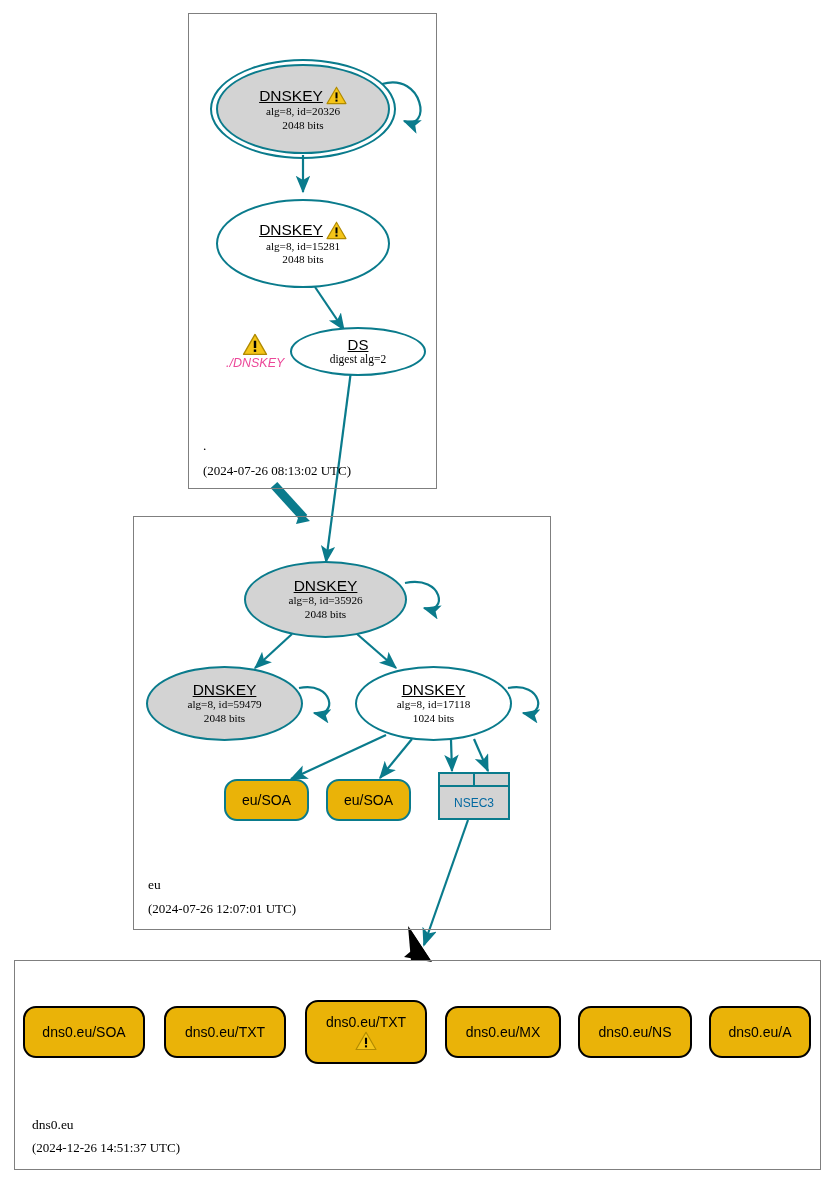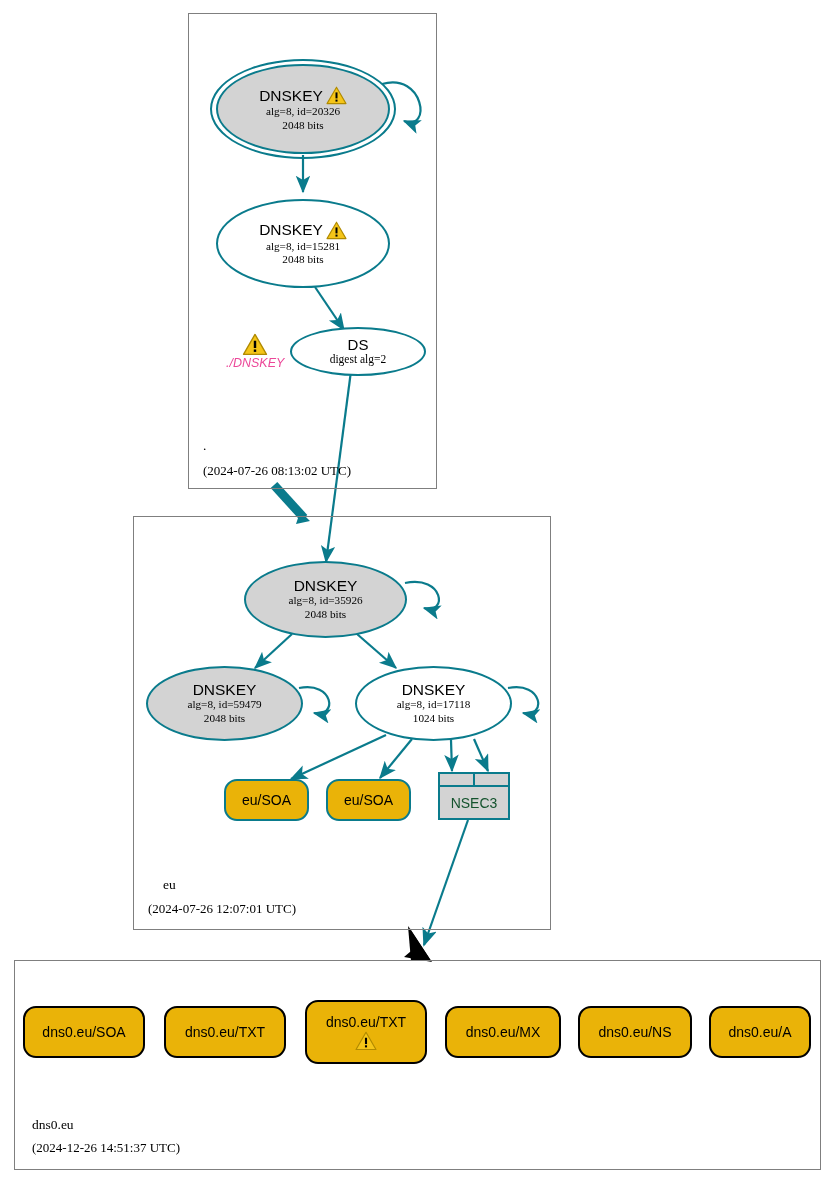--- a/index.html
+++ b/index.html
@@ -59,20 +59,21 @@
   .ellipse-node .nd-title {
     font-family: "Liberation Sans", sans-serif;
     font-size: 15.5px;
     color: #000000;
     line-height: 1.05;
     display: flex;
     align-items: center;
     justify-content: center;
     gap: 3px;
     white-space: nowrap;
+    text-decoration: underline;
   }
   .ellipse-node .nd-sub {
     font-family: "Liberation Serif", serif;
     font-size: 11.2px;
     color: #000000;
     line-height: 1.18;
     white-space: nowrap;
   }
   .ds-node .nd-title {
     font-size: 15px;
@@ -128,22 +129,22 @@
   }
   .nsec3-top .cell + .cell {
     border-left: 2.2px solid #0a7b8c;
   }
   .nsec3-body {
     flex: 1 1 auto;
     display: flex;
     align-items: center;
     justify-content: center;
     font-family: "Liberation Sans", sans-serif;
-    font-size: 14px;
-    color: #14532d;
+    font-size: 12px;
+    color: #0369a1;
   }
   
   .legend-item {
     position: absolute;
     display: flex;
     flex-direction: column;
     align-items: center;
   }
   .legend-text {
     font-family: "Liberation Sans", sans-serif;
@@ -276,21 +277,21 @@
     <svg width="26" height="23" viewBox="0 0 21 19" xmlns="http://www.w3.org/2000/svg">
       <path d="M10.5 1.2 L20 17.6 L1 17.6 Z" fill="#f5c518" stroke="#b08a00" stroke-width="1.1" stroke-linejoin="round"></path>
       <rect x="9.5" y="6.4" width="2" height="6" fill="#000"></rect>
       <rect x="9.5" y="13.6" width="2" height="2" fill="#000"></rect>
     </svg>
   </span>
   <span class="legend-text">./DNSKEY</span>
 </div>
 
 <div class="zone-box" style="left:133px; top:516px; width:418px; height:414px;"></div>
-<div class="zone-label" style="left:163px; top:877px;text-align:right;">eu</div>
+<div class="zone-label" style="left:148px; top:877px;text-align:right;">eu</div>
 <div class="zone-time" style="left:148px; top:901px;">(2024-07-26 12:07:01 UTC)</div>
 
 <div class="ellipse-node filled" style="left:244px; top:561px; width:163px; height:77px;">
   <div class="nd-title">DNSKEY</div>
   <div class="nd-sub">alg=8, id=35926</div>
   <div class="nd-sub">2048 bits</div>
 </div>
 
 <div class="ellipse-node filled" style="left:146px; top:666px; width:157px; height:75px;">
   <div class="nd-title">DNSKEY</div>

